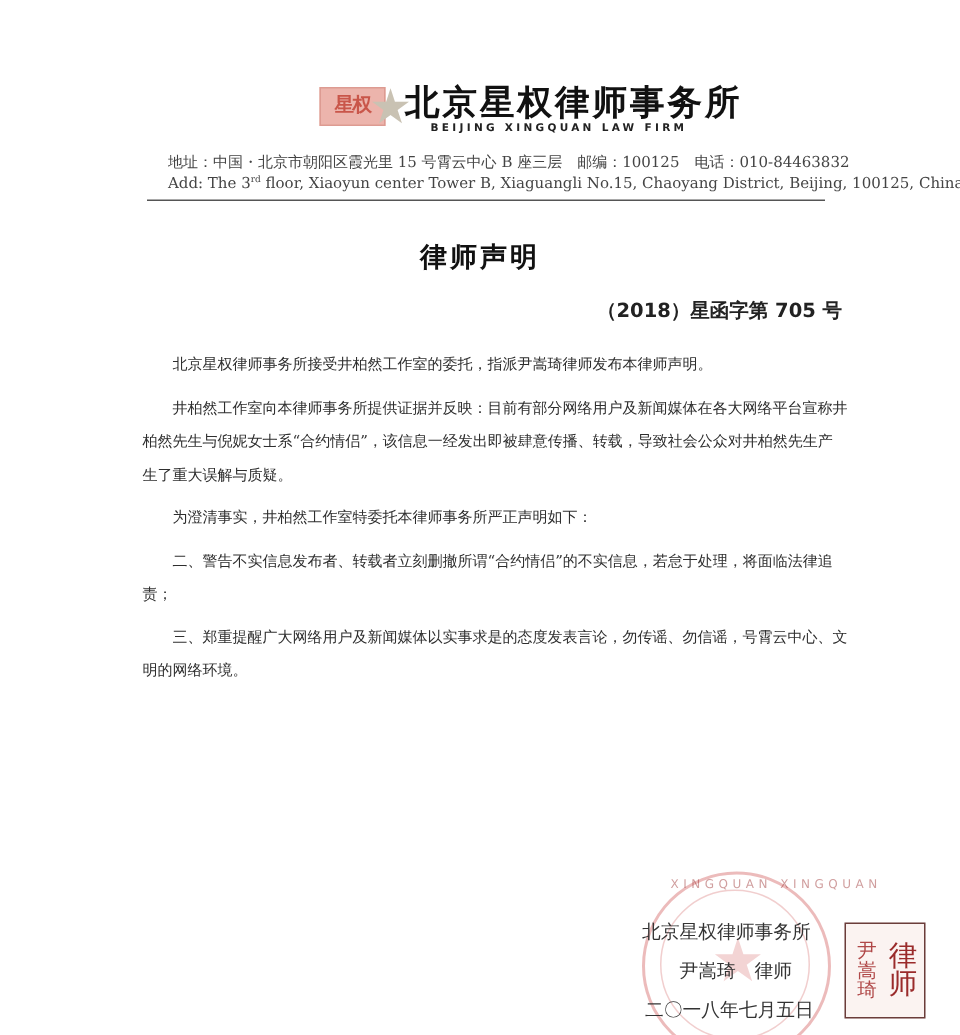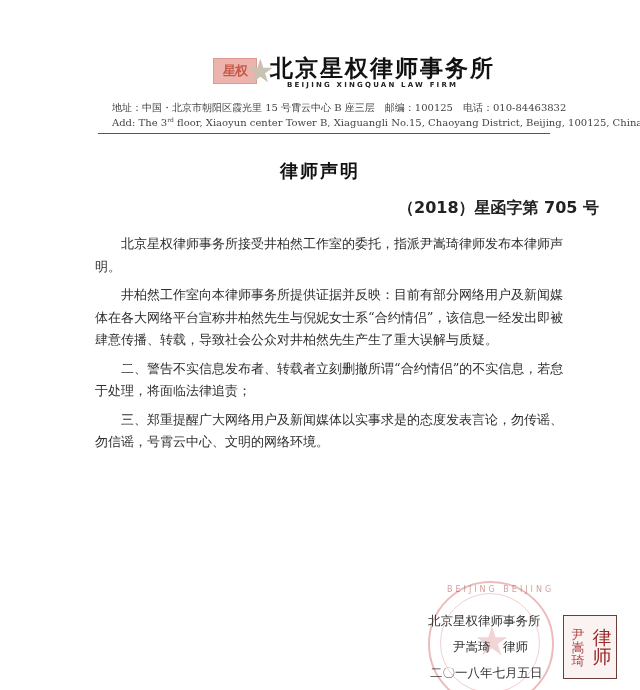--- a/index.html
+++ b/index.html
@@ -37,27 +37,27 @@
   .rule {
     left:98px; top:102px; width:452px; height:1px; background:#555;
   }
   
   .doc-title {
     left:0; width:640px; top:128px; text-align:center;
     font-size:18px; font-weight:bold; color:#111; letter-spacing:2px;
     font-family:"DejaVu Sans", sans-serif;
   }
   .doc-ref {
-    left:398px; top:167px; font-size:16px; color:#222;
+    left:398px; top:167px; font-size:13px; color:#222;
     font-family:"DejaVu Sans", sans-serif; font-weight:bold;
   }
   
   .body-text {
     left:95px; width:470px; top:202px;
-    font-size:13px; line-height:22.5px; color:#2e2e2e;
+    font-size:10px; line-height:22.5px; color:#2e2e2e;
   }
   .body-text p { margin:0 0 6px 0; text-indent:2em; }
   
   .sig-line { font-size:12.5px; color:#333; white-space:nowrap; }
   .sig-firm { left:428px; top:582px; }
   .sig-lawyer { left:453px; top:608px; }
   .sig-date { left:430px; top:634px; }
   .seal-round {
     left:428px; top:550px; width:122px; height:122px; border-radius:50%;
     border:2px solid rgba(200,60,60,0.35);
@@ -99,27 +99,28 @@
 <div class="abs addr-cn">地址：中国・北京市朝阳区霞光里 15 号霄云中心 B 座三层　邮编：100125　电话：010-84463832</div>
 <div class="abs addr-en"><span>Add: The 3</span><sup>rd</sup><span> floor, Xiaoyun center Tower B, Xiaguangli No.15, Chaoyang District, Beijing, 100125, China</span></div>
 <div class="abs rule"></div>
 
 <div class="abs doc-title">律师声明</div>
 <div class="abs doc-ref">（2018）星函字第 705 号</div>
 
 <div class="abs body-text">
   <p>北京星权律师事务所接受井柏然工作室的委托，指派尹嵩琦律师发布本律师声明。</p>
   <p>井柏然工作室向本律师事务所提供证据并反映：目前有部分网络用户及新闻媒体在各大网络平台宣称井柏然先生与倪妮女士系“合约情侣”，该信息一经发出即被肆意传播、转载，导致社会公众对井柏然先生产生了重大误解与质疑。</p>
+  <p>为澄清事实，井柏然工作室特委托本律师事务所严正声明如下：</p>
   <p>二、警告不实信息发布者、转载者立刻删撤所谓“合约情侣”的不实信息，若怠于处理，将面临法律追责；</p>
   <p>三、郑重提醒广大网络用户及新闻媒体以实事求是的态度发表言论，勿传谣、勿信谣，号霄云中心、文明的网络环境。</p>
 </div>
 
 <div class="abs seal-round"></div>
 <div class="abs seal-round-inner"></div>
-<div class="abs seal-text">BEIJING BEIJING</div>
+<div class="abs seal-text">XINGQUAN XINGQUAN</div>
 <div class="abs seal-star">★</div>
 
 <div class="abs sig-line sig-firm">北京星权律师事务所</div>
 <div class="abs sig-line sig-lawyer">尹嵩琦　律师</div>
 <div class="abs sig-line sig-date">二〇一八年七月五日</div>
 
 <div class="abs seal-square">
   <div class="col">
     <span class="small">尹</span>
     <span class="small">嵩</span>

